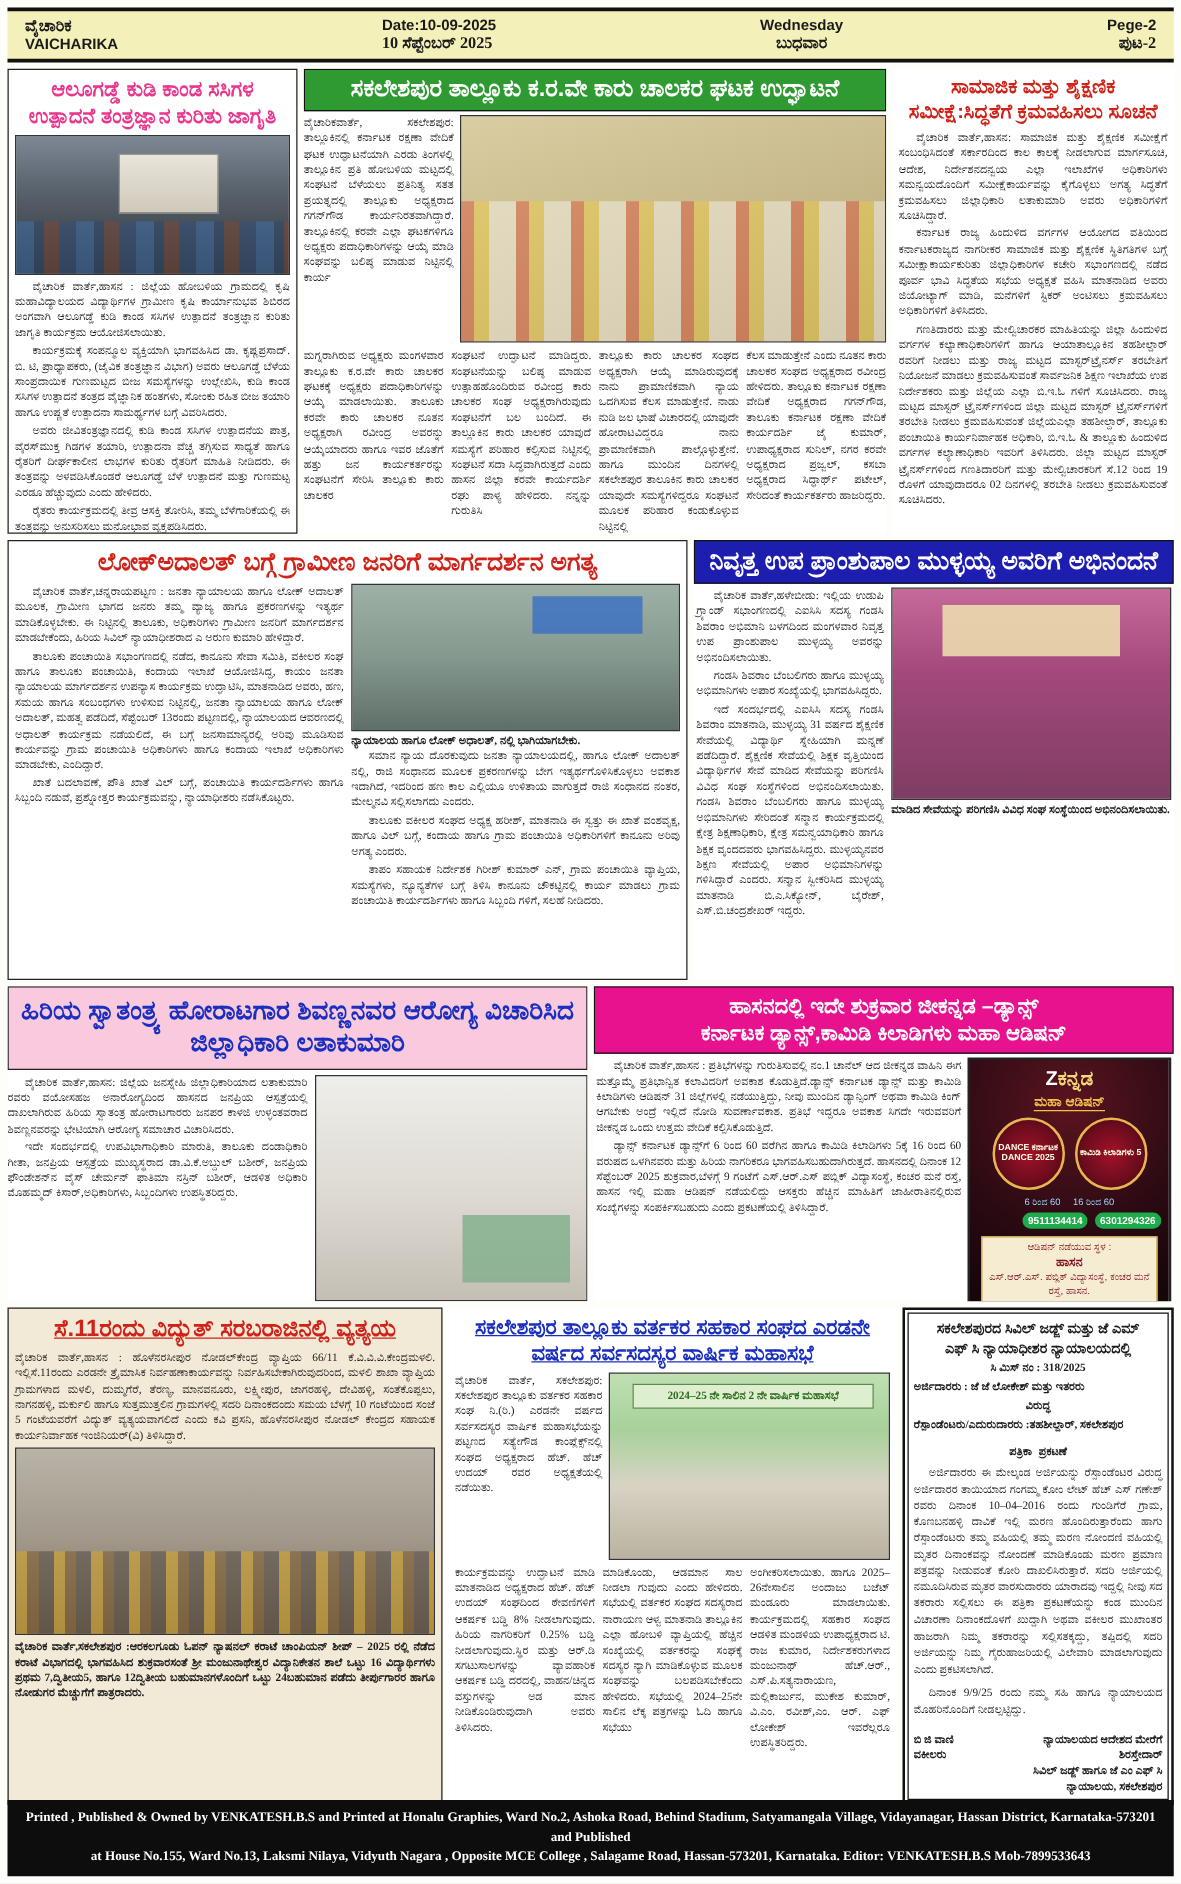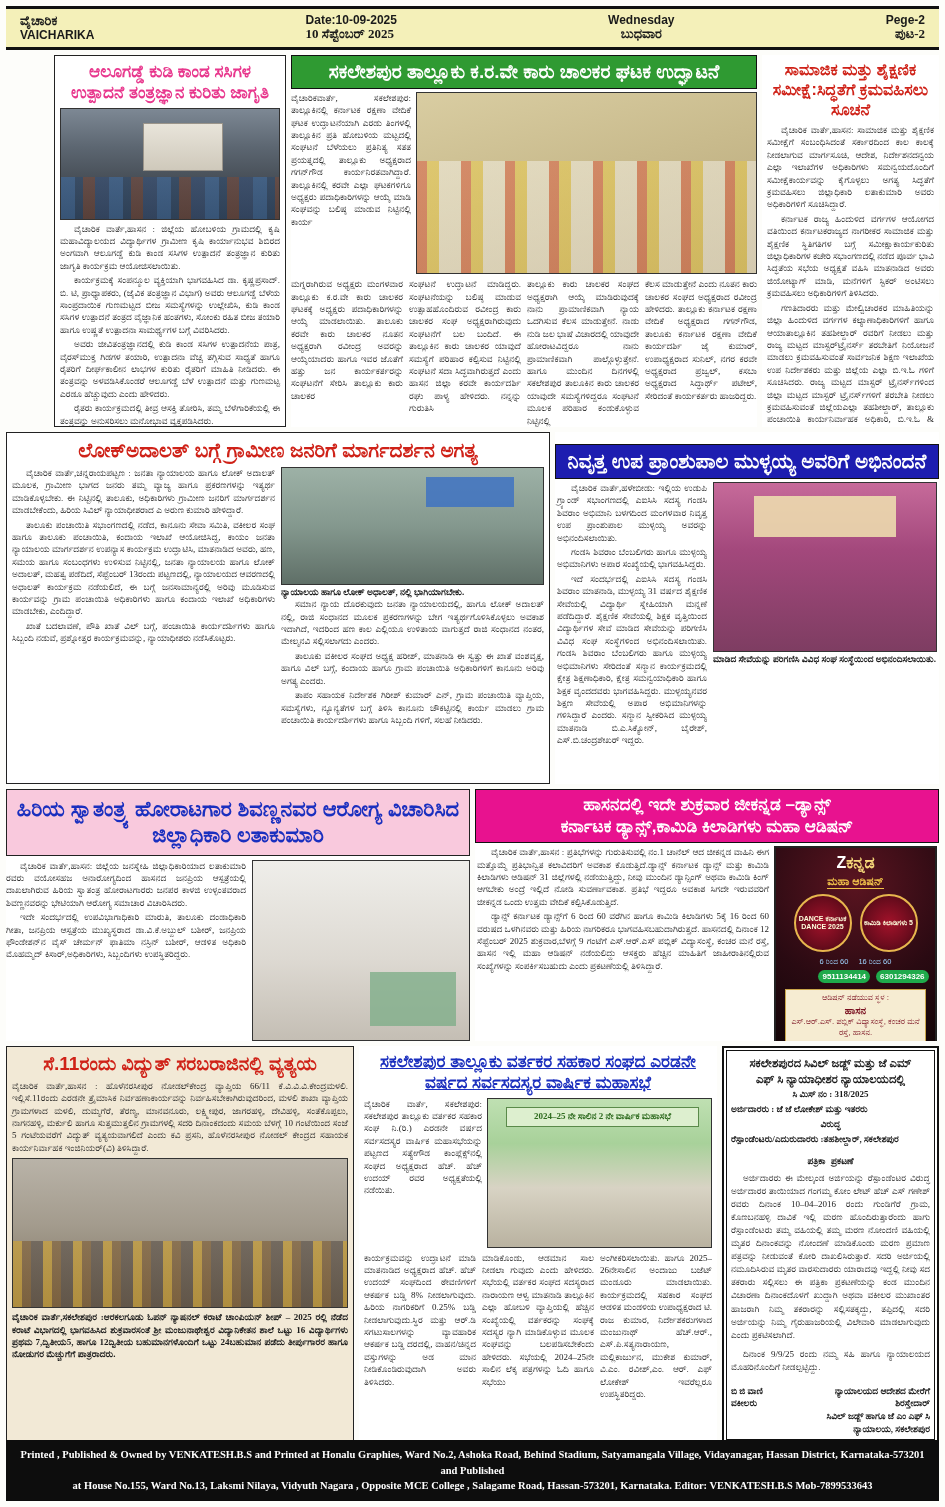--- a/index.html
+++ b/index.html
@@ -105,21 +105,21 @@
     <div class="mh-cell" style="text-align:center;">
       <span class="en">Wednesday</span>
       <span class="kn">ಬುಧವಾರ</span>
     </div>
     <div class="mh-cell" style="text-align:right;">
       <span class="en">Pege-2</span>
       <span class="kn">ಪುಟ-2</span>
     </div>
   </div>
 
-  <div class="band" style="height:372px;margin-left:48px;">
+  <div class="band" style="height:372px;">
 
     <div class="art" style="width:232px;">
       <div class="hl hl-pink">ಆಲೂಗಡ್ಡೆ ಕುಡಿ ಕಾಂಡ ಸಸಿಗಳ ಉತ್ಪಾದನೆ ತಂತ್ರಜ್ಞಾನ ಕುರಿತು ಜಾಗೃತಿ</div>
       <div class="photo ph-night" style="height:112px;width:100%;"></div>
       <div class="body-txt" style="margin-top:3px;">
         <p>ವೈಚಾರಿಕ ವಾರ್ತೆ,ಹಾಸನ : ಜಿಲ್ಲೆಯ ಹೋಬಳಿಯ ಗ್ರಾಮದಲ್ಲಿ ಕೃಷಿ ಮಹಾವಿದ್ಯಾಲಯದ ವಿದ್ಯಾರ್ಥಿಗಳ ಗ್ರಾಮೀಣ ಕೃಷಿ ಕಾರ್ಯಾನುಭವ ಶಿಬಿರದ ಅಂಗವಾಗಿ ಆಲೂಗಡ್ಡೆ ಕುಡಿ ಕಾಂಡ ಸಸಿಗಳ ಉತ್ಪಾದನೆ ತಂತ್ರಜ್ಞಾನ ಕುರಿತು ಜಾಗೃತಿ ಕಾರ್ಯಕ್ರಮ ಆಯೋಜಿಸಲಾಯಿತು.</p>
         <p>ಕಾರ್ಯಕ್ರಮಕ್ಕೆ ಸಂಪನ್ಮೂಲ ವ್ಯಕ್ತಿಯಾಗಿ ಭಾಗವಹಿಸಿದ ಡಾ. ಕೃಷ್ಣಪ್ರಸಾದ್. ಬಿ. ಟಿ, ಪ್ರಾಧ್ಯಾಪಕರು, (ಜೈವಿಕ ತಂತ್ರಜ್ಞಾನ ವಿಭಾಗ) ಅವರು ಆಲೂಗಡ್ಡೆ ಬೆಳೆಯ ಸಾಂಪ್ರದಾಯಿಕ ಗುಣಮಟ್ಟದ ಬೀಜ ಸಮಸ್ಯೆಗಳನ್ನು ಉಲ್ಲೇಖಿಸಿ, ಕುಡಿ ಕಾಂಡ ಸಸಿಗಳ ಉತ್ಪಾದನೆ ತಂತ್ರದ ವೈಜ್ಞಾನಿಕ ಹಂತಗಳು, ಸೋಂಕು ರಹಿತ ಬೀಜ ತಯಾರಿ ಹಾಗೂ ಉಷ್ಣತೆ ಉತ್ಪಾದನಾ ಸಾಮರ್ಥ್ಯಗಳ ಬಗ್ಗೆ ವಿವರಿಸಿದರು.</p>
         <p>ಅವರು ಜೀವಿತಂತ್ರಜ್ಞಾನದಲ್ಲಿ ಕುಡಿ ಕಾಂಡ ಸಸಿಗಳ ಉತ್ಪಾದನೆಯ ಪಾತ್ರ, ವೈರಸ್‌ಮುಕ್ತ ಗಿಡಗಳ ತಯಾರಿ, ಉತ್ಪಾದನಾ ವೆಚ್ಚ ತಗ್ಗಿಸುವ ಸಾಧ್ಯತೆ ಹಾಗೂ ರೈತರಿಗೆ ದೀರ್ಘಕಾಲೀನ ಲಾಭಗಳ ಕುರಿತು ರೈತರಿಗೆ ಮಾಹಿತಿ ನೀಡಿದರು. ಈ ತಂತ್ರವನ್ನು ಅಳವಡಿಸಿಕೊಂಡರೆ ಆಲೂಗಡ್ಡೆ ಬೆಳೆ ಉತ್ಪಾದನೆ ಮತ್ತು ಗುಣಮಟ್ಟ ಎರಡೂ ಹೆಚ್ಚುವುದು ಎಂದು ಹೇಳಿದರು.</p>
         <p>ರೈತರು ಕಾರ್ಯಕ್ರಮದಲ್ಲಿ ತೀವ್ರ ಆಸಕ್ತಿ ತೋರಿಸಿ, ತಮ್ಮ ಬೆಳೆಗಾರಿಕೆಯಲ್ಲಿ ಈ ತಂತ್ರವನ್ನು ಅನುಸರಿಸಲು ಮನೋಭಾವ ವ್ಯಕ್ತಪಡಿಸಿದರು.</p>
       </div>
@@ -163,21 +163,21 @@
           <div class="photo ph-court" style="height:118px;width:100%;"></div>
           <div class="cap">ನ್ಯಾಯಾಲಯ ಹಾಗೂ ಲೋಕ್ ಅಧಾಲತ್, ನಲ್ಲಿ ಭಾಗಿಯಾಗಬೇಕು.</div>
           <p>ಸಮಾನ ನ್ಯಾಯ ದೊರಕುವುದು ಜನತಾ ನ್ಯಾಯಾಲಯದಲ್ಲಿ, ಹಾಗೂ ಲೋಕ್ ಅದಾಲತ್ ನಲ್ಲಿ, ರಾಜಿ ಸಂಧಾನದ ಮೂಲಕ ಪ್ರಕರಣಗಳನ್ನು ಬೇಗ ಇತ್ಯರ್ಥಗೊಳಿಸಿಕೊಳ್ಳಲು ಅವಕಾಶ ಇದಾಗಿದೆ, ಇದರಿಂದ ಹಣ ಕಾಲ ಎಲ್ಲಿಯೂ ಉಳಿತಾಯ ವಾಗುತ್ತದೆ ರಾಜಿ ಸಂಧಾನದ ನಂತರ, ಮೇಲ್ಮನವಿ ಸಲ್ಲಿಸಲಾಗದು ಎಂದರು.</p>
           <p>ತಾಲೂಕು ವಕೀಲರ ಸಂಘದ ಅಧ್ಯಕ್ಷ ಹರೀಶ್, ಮಾತನಾಡಿ ಈ ಸ್ವತ್ತು ಈ ಖಾತೆ ವಂಶವೃಕ್ಷ, ಹಾಗೂ ವಿಲ್ ಬಗ್ಗೆ, ಕಂದಾಯ ಹಾಗೂ ಗ್ರಾಮ ಪಂಚಾಯಿತಿ ಅಧಿಕಾರಿಗಳಿಗೆ ಕಾನೂನು ಅರಿವು ಅಗತ್ಯ ಎಂದರು.</p>
           <p>ತಾಪಂ ಸಹಾಯಕ ನಿರ್ದೇಶಕ ಗಿರೀಶ್ ಕುಮಾರ್ ಎನ್, ಗ್ರಾಮ ಪಂಚಾಯಿತಿ ವ್ಯಾಪ್ತಿಯ, ಸಮಸ್ಯೆಗಳು, ನ್ಯೂನ್ಯತೆಗಳ ಬಗ್ಗೆ ತಿಳಿಸಿ ಕಾನೂನು ಚೌಕಟ್ಟಿನಲ್ಲಿ ಕಾರ್ಯ ಮಾಡಲು ಗ್ರಾಮ ಪಂಚಾಯಿತಿ ಕಾರ್ಯದರ್ಶಿಗಳು ಹಾಗೂ ಸಿಬ್ಬಂದಿ ಗಳಿಗೆ, ಸಲಹೆ ನೀಡಿದರು.</p>
         </div>
       </div>
     </div>
 
     <div class="art" style="flex:1;padding:0;border:none;">
-      <div class="bar bar-navy hl" style="margin:12px 0 3px 0;">ನಿವೃತ್ತ ಉಪ ಪ್ರಾಂಶುಪಾಲ ಮುಳ್ಳಯ್ಯ ಅವರಿಗೆ ಅಭಿನಂದನೆ</div>
+      <div class="bar bar-navy hl" style="margin:0 0 3px 0;">ನಿವೃತ್ತ ಉಪ ಪ್ರಾಂಶುಪಾಲ ಮುಳ್ಳಯ್ಯ ಅವರಿಗೆ ಅಭಿನಂದನೆ</div>
       <div style="display:flex;gap:6px;padding:0 2px;">
         <div class="body-txt" style="flex:1;">
           <p>ವೈಚಾರಿಕ ವಾರ್ತೆ,ಹಳೇಬೀಡು: ಇಲ್ಲಿಯ ಉಡುಪಿ ಗ್ರ್ಯಾಂಡ್ ಸಭಾಂಗಣದಲ್ಲಿ ಎಐಸಿಸಿ ಸದಸ್ಯ ಗಂಡಸಿ ಶಿವರಾಂ ಅಭಿಮಾನಿ ಬಳಗದಿಂದ ಮಂಗಳವಾರ ನಿವೃತ್ತ ಉಪ ಪ್ರಾಂಶುಪಾಲ ಮುಳ್ಳಯ್ಯ ಅವರನ್ನು ಅಭಿನಂದಿಸಲಾಯಿತು.</p>
           <p>ಗಂಡಸಿ ಶಿವರಾಂ ಬೆಂಬಲಿಗರು ಹಾಗೂ ಮುಳ್ಳಯ್ಯ ಅಭಿಮಾನಿಗಳು ಅಪಾರ ಸಂಖ್ಯೆಯಲ್ಲಿ ಭಾಗವಹಿಸಿದ್ದರು.</p>
           <p>ಇದೆ ಸಂದರ್ಭದಲ್ಲಿ ಎಐಸಿಸಿ ಸದಸ್ಯ ಗಂಡಸಿ ಶಿವರಾಂ ಮಾತನಾಡಿ, ಮುಳ್ಳಯ್ಯ 31 ವರ್ಷದ ಶೈಕ್ಷಣಿಕ ಸೇವೆಯಲ್ಲಿ ವಿದ್ಯಾರ್ಥಿ ಸ್ನೇಹಿಯಾಗಿ ಮನ್ನಣೆ ಪಡೆದಿದ್ದಾರೆ. ಶೈಕ್ಷಣಿಕ ಸೇವೆಯಲ್ಲಿ ಶಿಕ್ಷಕ ವೃತ್ತಿಯಿಂದ ವಿದ್ಯಾರ್ಥಿಗಳ ಸೇವೆ ಮಾಡಿದ ಸೇವೆಯನ್ನು ಪರಿಗಣಿಸಿ ವಿವಿಧ ಸಂಘ ಸಂಸ್ಥೆಗಳಿಂದ ಅಭಿನಂದಿಸಲಾಯಿತು. ಗಂಡಸಿ ಶಿವರಾಂ ಬೆಂಬಲಿಗರು ಹಾಗೂ ಮುಳ್ಳಯ್ಯ ಅಭಿಮಾನಿಗಳು ಸೇರಿದಂತೆ ಸನ್ಮಾನ ಕಾರ್ಯಕ್ರಮದಲ್ಲಿ ಕ್ಷೇತ್ರ ಶಿಕ್ಷಣಾಧಿಕಾರಿ, ಕ್ಷೇತ್ರ ಸಮನ್ವಯಾಧಿಕಾರಿ ಹಾಗೂ ಶಿಕ್ಷಕ ವೃಂದದವರು ಭಾಗವಹಿಸಿದ್ದರು. ಮುಳ್ಳಯ್ಯನವರ ಶಿಕ್ಷಣ ಸೇವೆಯಲ್ಲಿ ಅಪಾರ ಅಭಿಮಾನಿಗಳನ್ನು ಗಳಿಸಿದ್ದಾರೆ ಎಂದರು. ಸನ್ಮಾನ ಸ್ವೀಕರಿಸಿದ ಮುಳ್ಳಯ್ಯ ಮಾತನಾಡಿ ಬಿ.ಎ.ಸಿಕ್ಯೋನ್, ಬೈರೇಶ್, ಎಸ್.ಬಿ.ಚಂದ್ರಶೇಖರ್ ಇದ್ದರು.</p>
         </div>
         <div style="width:224px;flex-shrink:0;">
           <div class="photo ph-felic" style="height:170px;width:100%;"></div>
           <div class="cap">ಮಾಡಿದ ಸೇವೆಯನ್ನು ಪರಿಗಣಿಸಿ ವಿವಿಧ ಸಂಘ ಸಂಸ್ಥೆಯಿಂದ ಅಭಿನಂದಿಸಲಾಯಿತು.</div>
         </div>
@@ -234,21 +234,21 @@
 
           </div>
         </div>
       </div>
     </div>
   </div>
 
   <div class="band" style="height:398px;">
 
     <div class="art art-beige" style="width:348px;">
-      <div class="hl hl-red" style="font-size:19px;">ಸೆ.11ರಂದು ವಿದ್ಯುತ್ ಸರಬರಾಜಿನಲ್ಲಿ ವ್ಯತ್ಯಯ</div>
+      <div class="hl hl-red" style="font-size:19px;text-decoration:underline;">ಸೆ.11ರಂದು ವಿದ್ಯುತ್ ಸರಬರಾಜಿನಲ್ಲಿ ವ್ಯತ್ಯಯ</div>
       <div class="body-txt">ವೈಚಾರಿಕ ವಾರ್ತೆ,ಹಾಸನ : ಹೊಳೆನರಸೀಪುರ ನೋಡಲ್‌ಕೇಂದ್ರ ವ್ಯಾಪ್ತಿಯ 66/11 ಕೆ.ವಿ.ವಿ.ವಿ.ಕೇಂದ್ರಮಳಲಿ. ಇಲ್ಲಿಸೆ.11ರಂದು ಎರಡನೇ ತ್ರೈಮಾಸಿಕ ನಿರ್ವಹಣಾಕಾರ್ಯವನ್ನು ನಿರ್ವಹಿಸಬೇಕಾಗಿರುವುದರಿಂದ, ಮಳಲಿ ಶಾಖಾ ವ್ಯಾಪ್ತಿಯ ಗ್ರಾಮಗಳಾದ ಮಳಲಿ, ದುಮ್ಮಗೆರೆ, ತೆರಣ್ಯ, ಮಾನವನೂರು, ಲಕ್ಷ್ಮೀಪುರ, ಜಾಗರಹಳ್ಳಿ, ದೇವಿಹಳ್ಳಿ, ಸಂತೆಕೊಪ್ಪಲು, ನಾಗನಹಳ್ಳಿ, ಮರ್ಕುಲಿ ಹಾಗೂ ಸುತ್ತಮುತ್ತಲಿನ ಗ್ರಾಮಗಳಲ್ಲಿ ಸದರಿ ದಿನಾಂಕದಂದು ಸಮಯ ಬೆಳಗ್ಗೆ 10 ಗಂಟೆಯಿಂದ ಸಂಜೆ 5 ಗಂಟೆಯವರೆಗೆ ವಿದ್ಯುತ್ ವ್ಯತ್ಯಯವಾಗಲಿದೆ ಎಂದು ಕವಿ ಪ್ರಸನಿ, ಹೊಳೆನರಸೀಪುರ ನೋಡಲ್ ಕೇಂದ್ರದ ಸಹಾಯಕ ಕಾರ್ಯನಿರ್ವಾಹಕ ಇಂಜಿನಿಯರ್(ವಿ) ತಿಳಿಸಿದ್ದಾರೆ.</div>
       <div class="photo ph-troph" style="height:150px;width:100%;margin-top:4px;"></div>
       <div class="body-txt" style="margin-top:3px;font-weight:bold;">ವೈಚಾರಿಕ ವಾರ್ತೆ,ಸಕಲೇಶಪುರ :ಆರಕಲಗೂಡು ಓಪನ್ ನ್ಯಾಷನಲ್ ಕರಾಟೆ ಚಾಂಪಿಯನ್ ಶೀಪ್ – 2025 ರಲ್ಲಿ ನೆಡೆದ ಕರಾಟೆ ವಿಭಾಗದಲ್ಲಿ ಭಾಗವಹಿಸಿದ ಶುಕ್ರವಾರಸಂತೆ ಶ್ರೀ ಮಂಜುನಾಥೇಶ್ವರ ವಿದ್ಯಾನಿಕೇತನ ಶಾಲೆ ಒಟ್ಟು 16 ವಿದ್ಯಾರ್ಥಿಗಳು ಪ್ರಥಮ 7,ದ್ವಿತೀಯ5, ಹಾಗೂ 12ದ್ವಿತೀಯ ಬಹುಮಾನಗಳೊಂದಿಗೆ ಒಟ್ಟು 24ಬಹುಮಾನ ಪಡೆದು ತೀರ್ಪುಗಾರರ ಹಾಗೂ ನೋಡುಗರ ಮೆಚ್ಚುಗೆಗೆ ಪಾತ್ರರಾದರು.</div>
     </div>
 
     <div class="art" style="width:358px;border:none;">
       <div class="hl hl-blue" style="font-size:17px;text-decoration:underline;">ಸಕಲೇಶಪುರ ತಾಲ್ಲೂಕು ವರ್ತಕರ ಸಹಕಾರ ಸಂಘದ ಎರಡನೇ ವರ್ಷದ ಸರ್ವಸದಸ್ಯರ ವಾರ್ಷಿಕ ಮಹಾಸಭೆ</div>
       <div style="display:flex;gap:5px;height:150px;">
         <div class="body-txt" style="width:118px;flex-shrink:0;">ವೈಚಾರಿಕ ವಾರ್ತೆ, ಸಕಲೇಶಪುರ: ಸಕಲೇಶಪುರ ತಾಲ್ಲೂಕು ವರ್ತಕರ ಸಹಕಾರ ಸಂಘ ನಿ.(ರಿ.) ಎರಡನೇ ವರ್ಷದ ಸರ್ವಸದಸ್ಯರ ವಾರ್ಷಿಕ ಮಹಾಸಭೆಯನ್ನು ಪಟ್ಟಣದ ಸತ್ಯೇಗೌಡ ಕಾಂಪ್ಲೆಕ್ಸ್‌ನಲ್ಲಿ ಸಂಘದ ಅಧ್ಯಕ್ಷರಾದ ಹೆಚ್. ಹೆಚ್ ಉದಯ್ ರವರ ಅಧ್ಯಕ್ಷತೆಯಲ್ಲಿ ನಡೆಯಿತು.</div>
         <div class="photo ph-meet" style="flex:1;">

